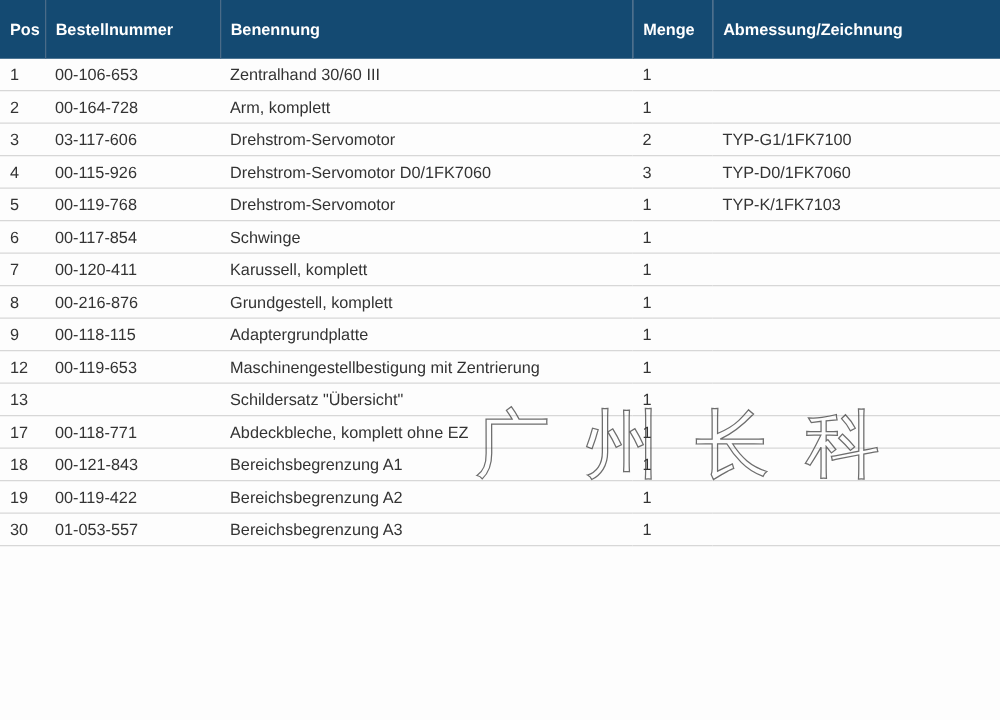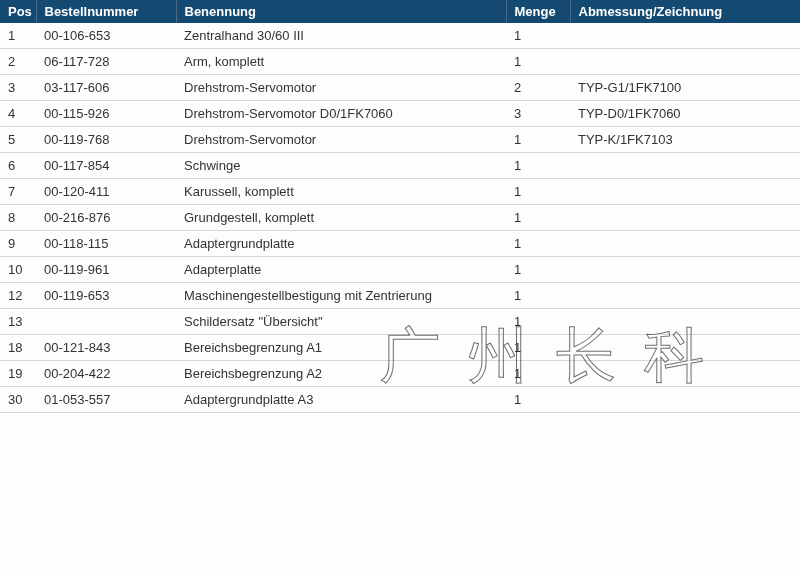--- a/index.html
+++ b/index.html
@@ -16,21 +16,21 @@
   }
   table {
     border-collapse: collapse;
     width: 100%;
     table-layout: fixed;
   }
   th {
     background: #144a72;
     color: #fff;
     text-align: left;
-    padding: 4px 8px;
+    padding: 16px 8px;
     font-weight: bold;
     border-right: 1px solid #4a6b88;
     margin-left: 48px;
   }
   th:last-child { border-right: none; }
   td {
     padding: 5px 8px;
     border-bottom: 1px solid #d7d7d7;
     color: #333;
     white-space: nowrap;
@@ -77,21 +77,21 @@
   <tbody id="table-body">
       <tr>
         <td>1</td>
         <td>00-106-653</td>
         <td>Zentralhand 30/60 III</td>
         <td>1</td>
         <td></td>
       </tr>
       <tr>
         <td>2</td>
-        <td>06-117-728</td>
+        <td>00-164-728</td>
         <td>Arm, komplett</td>
         <td>1</td>
         <td></td>
       </tr>
       <tr>
         <td>3</td>
         <td>03-117-606</td>
         <td>Drehstrom-Servomotor</td>
         <td>2</td>
         <td>TYP-G1/1FK7100</td>
@@ -132,57 +132,57 @@
         <td></td>
       </tr>
       <tr>
         <td>9</td>
         <td>00-118-115</td>
         <td>Adaptergrundplatte</td>
         <td>1</td>
         <td></td>
       </tr>
       <tr>
-        <td>10</td>
-        <td>00-119-961</td>
-        <td>Adapterplatte</td>
-        <td>1</td>
-        <td></td>
-      </tr>
-      <tr>
         <td>12</td>
         <td>00-119-653</td>
         <td>Maschinengestellbestigung mit Zentrierung</td>
         <td>1</td>
         <td></td>
       </tr>
       <tr>
         <td>13</td>
         <td></td>
         <td>Schildersatz "Übersicht"</td>
         <td>1</td>
         <td></td>
       </tr>
       <tr>
+        <td>17</td>
+        <td>00-118-771</td>
+        <td>Abdeckbleche, komplett ohne EZ</td>
+        <td>1</td>
+        <td></td>
+      </tr>
+      <tr>
         <td>18</td>
         <td>00-121-843</td>
         <td>Bereichsbegrenzung A1</td>
         <td>1</td>
         <td></td>
       </tr>
       <tr>
         <td>19</td>
-        <td>00-204-422</td>
+        <td>00-119-422</td>
         <td>Bereichsbegrenzung A2</td>
         <td>1</td>
         <td></td>
       </tr>
       <tr>
         <td>30</td>
         <td>01-053-557</td>
-        <td>Adaptergrundplatte A3</td>
+        <td>Bereichsbegrenzung A3</td>
         <td>1</td>
         <td></td>
       </tr>
     </tbody>
 </table>
 
 <div class="watermark">广州长科</div>
 
 </body></html>

